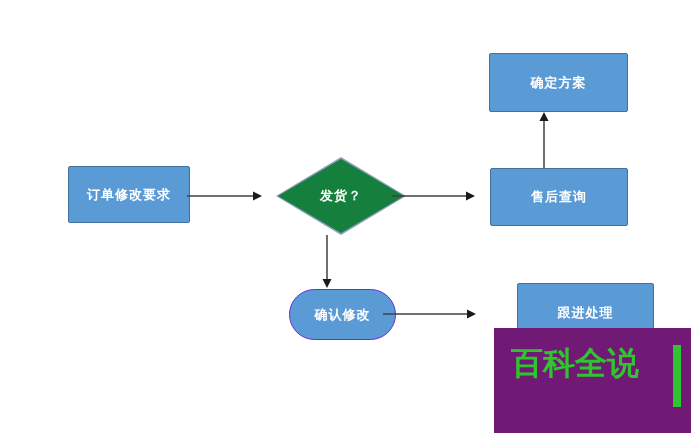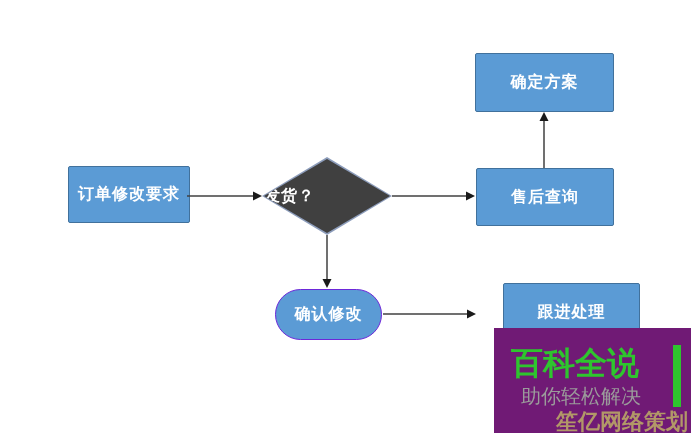--- a/index.html
+++ b/index.html
@@ -3,45 +3,45 @@
 <meta charset="utf-8">
 <style>
   html,body{margin:0;padding:0;}
   body{
     width:691px;height:433px;position:relative;overflow:hidden;
     background:#ffffff;
     font-family:"Liberation Sans","DejaVu Sans",sans-serif;
   }
   .node{
     position:absolute;display:flex;align-items:center;justify-content:center;
-    box-sizing:border-box;color:#ffffff;font-weight:bold;font-size:16px;
-    letter-spacing:1px;z-index:1;
+    box-sizing:border-box;color:#ffffff;font-weight:bold;font-size:13px;
+    letter-spacing:1px;z-index:1;margin-left:14px;
   }
   .rect-node{
     background:#5B9BD5;border:1px solid #41719C;border-radius:2px;
   }
-  #node-order-request{left:68px;top:166px;width:122px;height:57px;}
+  #node-order-request{left:54px;top:166px;width:122px;height:57px;}
   #node-confirm-plan{left:475px;top:53px;width:139px;height:59px;}
   #node-aftersales-query{left:476px;top:168px;width:138px;height:58px;}
   #node-follow-up{left:503px;top:283px;width:137px;height:59px;}
   #node-confirm-modify{
     left:275px;top:289px;width:107px;height:51px;
     background:#5B9BD5;border:1px solid #6d28d9;border-radius:26px;
   }
   
   #node-ship-decision{
     left:262px;top:157px;width:130px;height:78px;
     background:#8D9DBB;
     clip-path:polygon(50% 0,100% 50%,50% 100%,0 50%);
   }
   #node-ship-decision .diamond-fill{
     position:absolute;left:2px;top:2px;right:2px;bottom:2px;
-    background:#404040;
+    background:#15803d;
     clip-path:polygon(50% 0,100% 50%,50% 100%,0 50%);
-    display:flex;align-items:center;justify-content:flex-start;
+    display:flex;align-items:center;justify-content:center;
   }
   #connector-layer{
     position:absolute;left:0;top:0;width:691px;height:433px;
     z-index:2;pointer-events:none;
   }
   #connector-layer line{stroke:#404040;stroke-width:1.5;}
   #connector-layer polygon{fill:#1A1A1A;}
   
   #watermark{
     position:absolute;left:494px;top:328px;width:197px;height:113px;
@@ -113,16 +113,14 @@
     <polygon points="476,314 467,309.5 467,318.5"></polygon>
   </g>
   <g>
     <line x1="544" y1="168" x2="544" y2="121"></line>
     <polygon points="544,112 539.5,121 548.5,121"></polygon>
   </g>
 </svg>
 
 <div id="watermark">
   <div id="wm-brand">百科全说</div>
-  <div id="wm-slogan">助你轻松解决</div>
-  <div id="wm-agency">笙亿网络策划</div>
   <div id="wm-accent-bar"></div>
 </div>
 
 </body></html>

